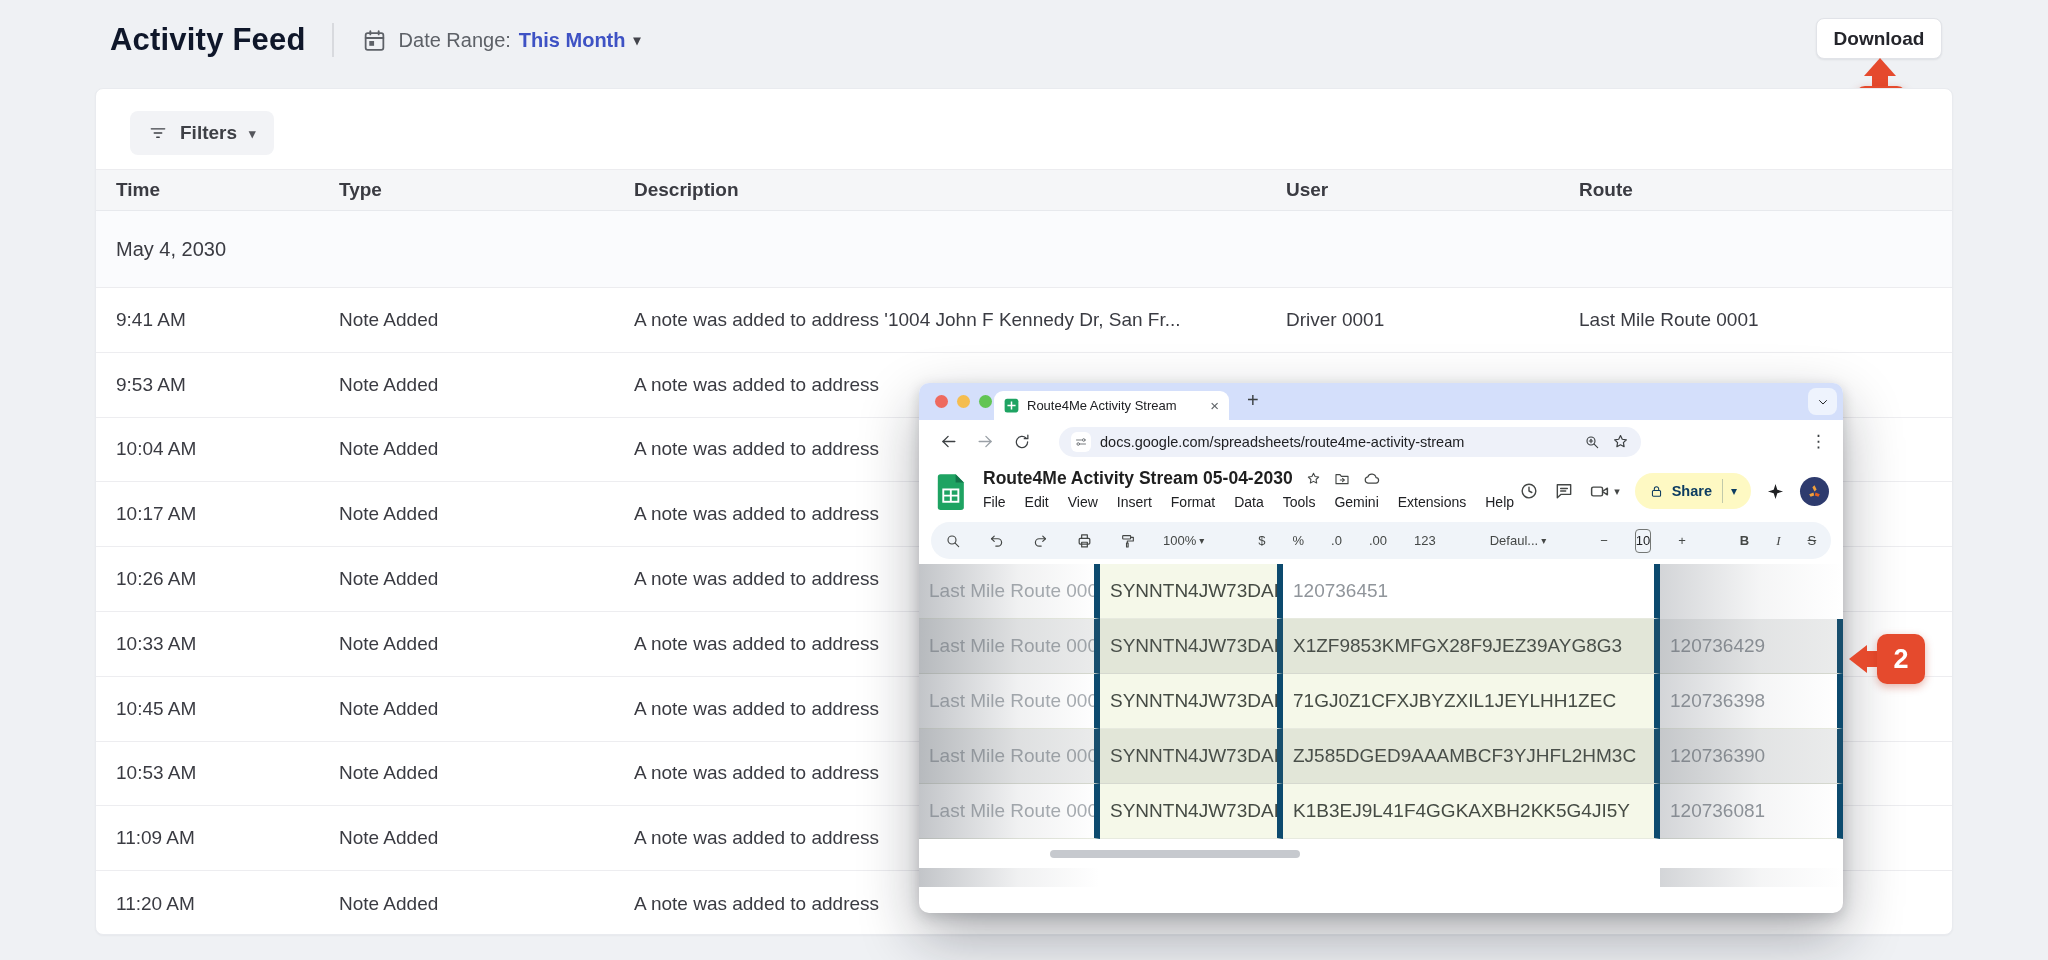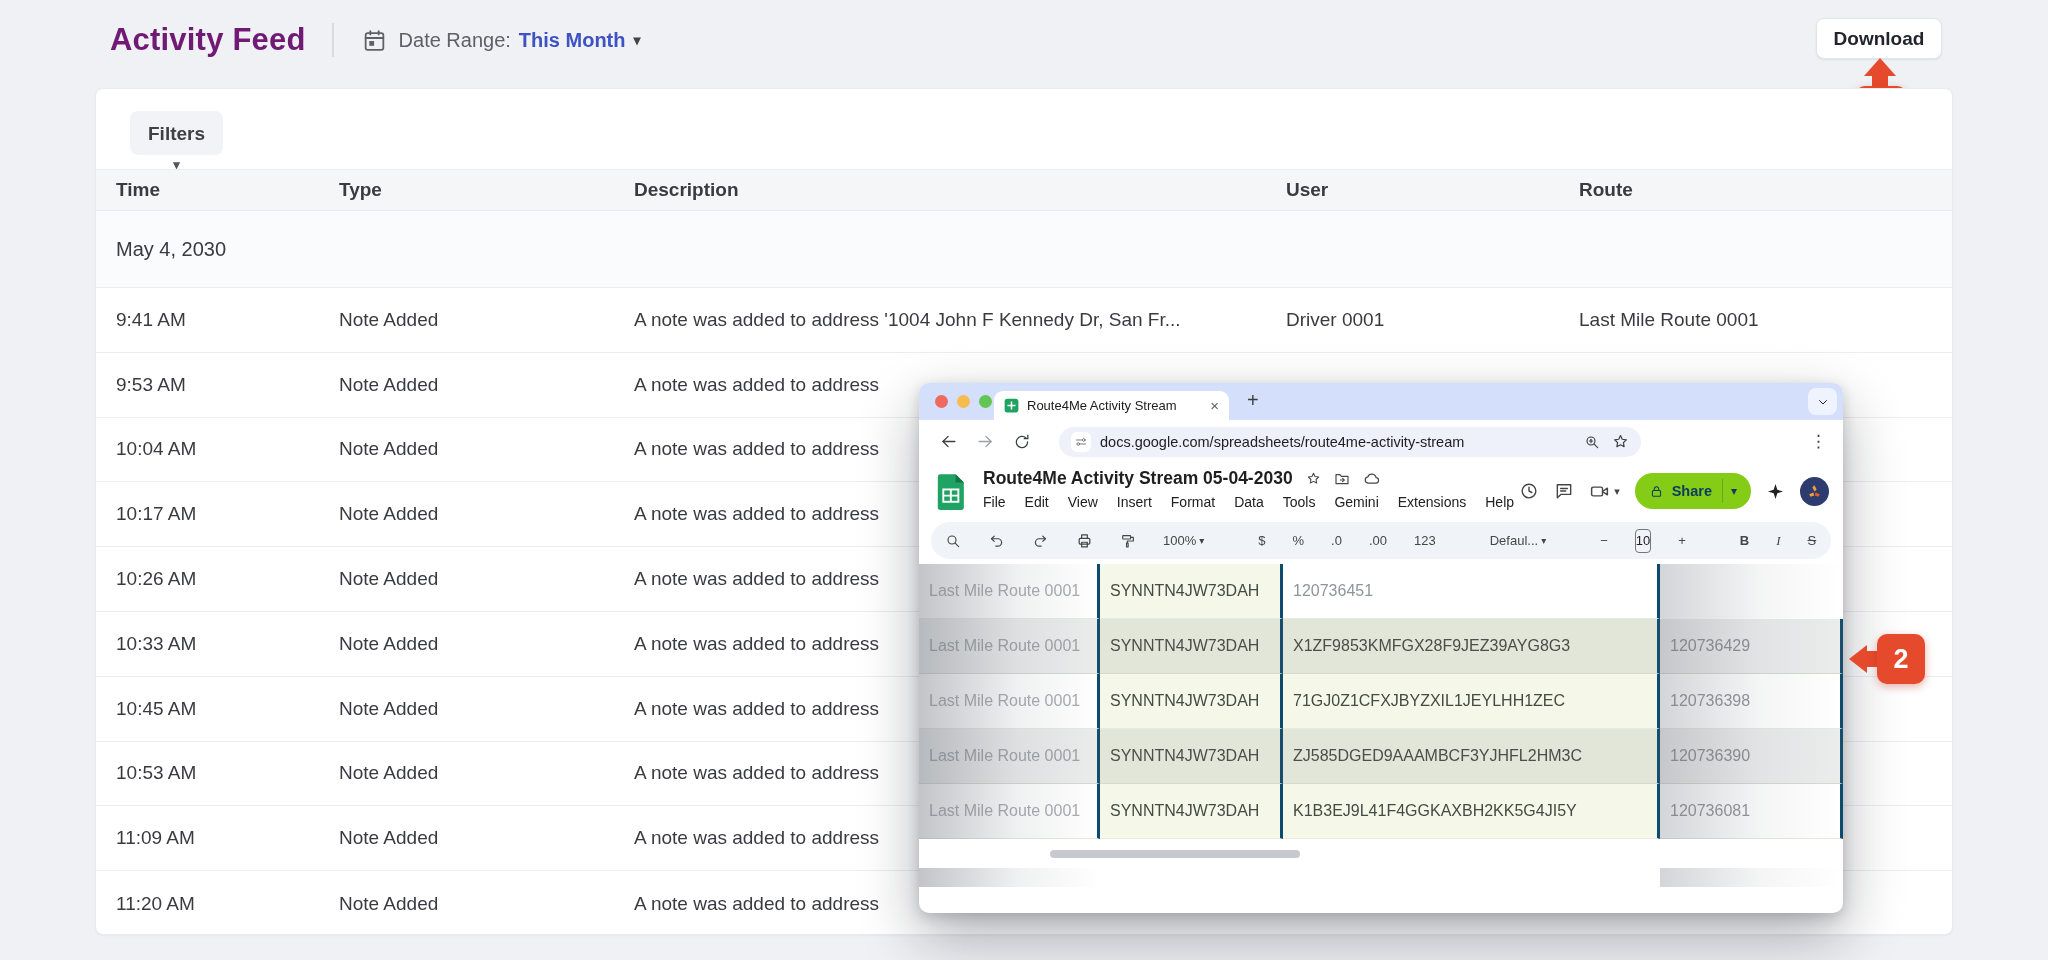--- a/index.html
+++ b/index.html
@@ -6,21 +6,21 @@
   html,body { background:#eff1f4; }
   .canvas {
     position:relative; width:2048px; height:960px; overflow:hidden;
     background:#eff1f4; font-family:"Liberation Sans", sans-serif; color:#3a3b42;
   }
   svg { display:block; }
   .ic { stroke:currentColor; fill:none; stroke-width:1.7; stroke-linecap:round; stroke-linejoin:round; }
 
   
   .page-header { position:absolute; left:110px; top:16px; height:48px; display:flex; align-items:center; }
-  .page-title { font-size:31px; font-weight:700; color:#701a75; letter-spacing:.2px; }
+  .page-title { font-size:31px; font-weight:700; color:#0f172a; letter-spacing:.2px; }
   .vdiv { width:2px; height:34px; background:#d8dade; margin:0 28px 0 26px; }
   .cal-icon { color:#5d6167; margin-right:12px; }
   .dr-label { font-size:20px; color:#5d6167; margin-right:8px; }
   .dr-btn { display:flex; align-items:center; gap:8px; background:none; border:none; cursor:pointer;
             font-family:inherit; font-size:20px; font-weight:700; color:#3e52c4; }
   .dr-btn .caret { color:#43444b; font-size:14px; }
 
   .download-btn { position:absolute; left:1816px; top:18px; width:126px; height:41px;
     background:#fff; border:1px solid #e1e3e8; border-radius:8px; box-shadow:0 1px 2px rgba(16,24,40,.08);
     font-family:inherit; font-size:19px; font-weight:600; color:#24252b; cursor:pointer; }
@@ -34,21 +34,21 @@
   .stem-v { position:absolute; width:16px; height:14px; background:#e54a2d; }
   .tri-left { position:absolute; width:0; height:0; border-top:14px solid transparent;
     border-bottom:14px solid transparent; border-right:18px solid #e54a2d; }
   .stem-h { position:absolute; width:14px; height:16px; background:#e54a2d; }
 
   
   .card { position:absolute; left:95px; top:88px; width:1858px; height:847px; background:#fff;
     border:1px solid #e9ebef; border-radius:8px; box-shadow:0 1px 2px rgba(16,24,40,.04); }
   .filters-btn { position:absolute; left:34px; top:22px; height:44px; padding:0 18px;
     display:flex; align-items:center; gap:12px; background:#f2f3f6; border:none; border-radius:8px;
-    font-family:inherit; font-size:19px; font-weight:600; color:#3e4046; cursor:pointer;flex-direction:column; }
+    font-family:inherit; font-size:19px; font-weight:600; color:#3e4046; cursor:pointer; }
   .filters-btn .caret { font-size:13px; color:#55565c; }
   .thead { position:absolute; left:0; top:80px; width:100%; height:42px; background:#f5f6f8;
     border-top:1px solid #ececef; border-bottom:1px solid #e7e9ed;
     display:grid; grid-template-columns:223px 295px 652px 293px 355px; padding-left:20px;
     align-items:center; font-size:19px; font-weight:700; color:#3a3b42; }
   .daterow { position:absolute; left:0; top:122px; width:100%; height:77px; background:#fafbfd;
     border-bottom:1px solid #ececef; display:flex; align-items:center; padding-left:20px;
     font-size:20px; color:#3a3b42; }
   .frows { position:absolute; left:0; top:199px; width:100%; }
   .frow { height:64.8px; display:grid; grid-template-columns:223px 295px 652px 293px 355px;
@@ -88,21 +88,21 @@
   .slogo { position:absolute; left:16px; top:10px; cursor:pointer; }
   .sdoc { position:absolute; left:64px; top:5px; display:flex; align-items:center; gap:13px; }
   .sdoc-title { font-size:17.5px; font-weight:700; color:#1f1f1f; white-space:nowrap; }
   .sdoc .mini { color:#444746; cursor:pointer; }
   .smenus { position:absolute; left:64px; top:31px; display:flex; gap:19px; font-size:14px; color:#202124; }
   .smenus span { cursor:pointer; }
   .sright { position:absolute; right:14px; top:10px; height:36px; display:flex; align-items:center; gap:15px; }
   .sright .hic { color:#444746; cursor:pointer; }
   .cam-group { display:flex; align-items:center; gap:4px; color:#444746; cursor:pointer; }
   .cam-group .caret { font-size:11px; }
-  .share-pill { display:flex; align-items:center; height:36px; background:#84cc16; border-radius:18px;
+  .share-pill { display:flex; align-items:center; height:36px; background:#fef9c3; border-radius:18px;
     padding:0 6px 0 14px; color:#0d3c61; cursor:pointer; }
   .share-label { font-size:14.5px; font-weight:600; margin:0 10px 0 8px; }
   .share-div { width:1px; height:24px; background:rgba(13,60,97,.25); }
   .share-caret { padding:0 8px; font-size:12px; }
   .sparkle { color:#202124; cursor:pointer; }
   .avatar { width:29px; height:29px; border-radius:50%; background:#2e3b6e; display:flex; align-items:center;
     justify-content:center; cursor:pointer; overflow:hidden; }
 
   
   .stoolbar { position:relative; margin:2px 12px 0 12px; height:37px; background:#f0f4f9; border-radius:19px;
@@ -117,22 +117,22 @@
   .tb-a { border-bottom:3px solid #d93025; line-height:1; padding-bottom:1px; }
   .tb-spacer { flex:1; }
   .tb-collapse { font-size:15px; font-weight:700; color:#444746; cursor:pointer; }
 
   
   .sgrid { position:relative; margin-top:5px; width:924px; }
   .shead { display:grid; grid-template-columns:181px 183px 377px 183px; height:48px; }
   .shead .hc { background:#98a28c; color:rgba(255,255,255,.96); font-size:13.5px; display:flex;
     align-items:center; padding-left:10px; border-right:1px solid rgba(255,255,255,.28); white-space:nowrap; overflow:hidden; }
   .srow { position:relative; display:grid; grid-template-columns:181px 183px 377px 183px; height:55px; }
-  .srow .sc { display:flex; align-items:center; padding-left:10px; font-size:16px; white-space:nowrap;
-    overflow:hidden; border-bottom:1px solid #e7eadf; border-right:3px solid #0c4a6e; }
+  .srow .sc { display:flex; align-items:center; padding-left:10px; font-size:19px; white-space:nowrap;
+    overflow:hidden; border-bottom:1px solid #e7eadf; border-right:6px solid #0c4a6e; }
   .sc.c-white { background:#fff; }
   .sc.c-green { background:#f5f8e9; }
   .t-fade { color:#a7acb1; } .t-dark { color:#454b44; } .t-gray { color:#90959b; }
   .srow.dim::after { content:""; position:absolute; inset:0; background:rgba(99,105,111,.13); pointer-events:none; }
   .shade-left { position:absolute; left:0; top:0; width:181px; height:323px; pointer-events:none;
     background:linear-gradient(90deg, rgba(110,116,125,.42), rgba(110,116,125,.10) 55%, rgba(110,116,125,0)); }
   .shade-mid { position:absolute; left:741px; top:0; width:183px; height:323px; pointer-events:none;
     background:linear-gradient(90deg, rgba(110,116,125,.30), rgba(110,116,125,.07) 55%, rgba(110,116,125,0)); }
   .sfoot { position:relative; height:29px; background:#fff; }
   .hscroll { position:absolute; left:131px; top:11px; width:250px; height:8px; background:#c6c9ce; border-radius:4px; cursor:pointer; }

